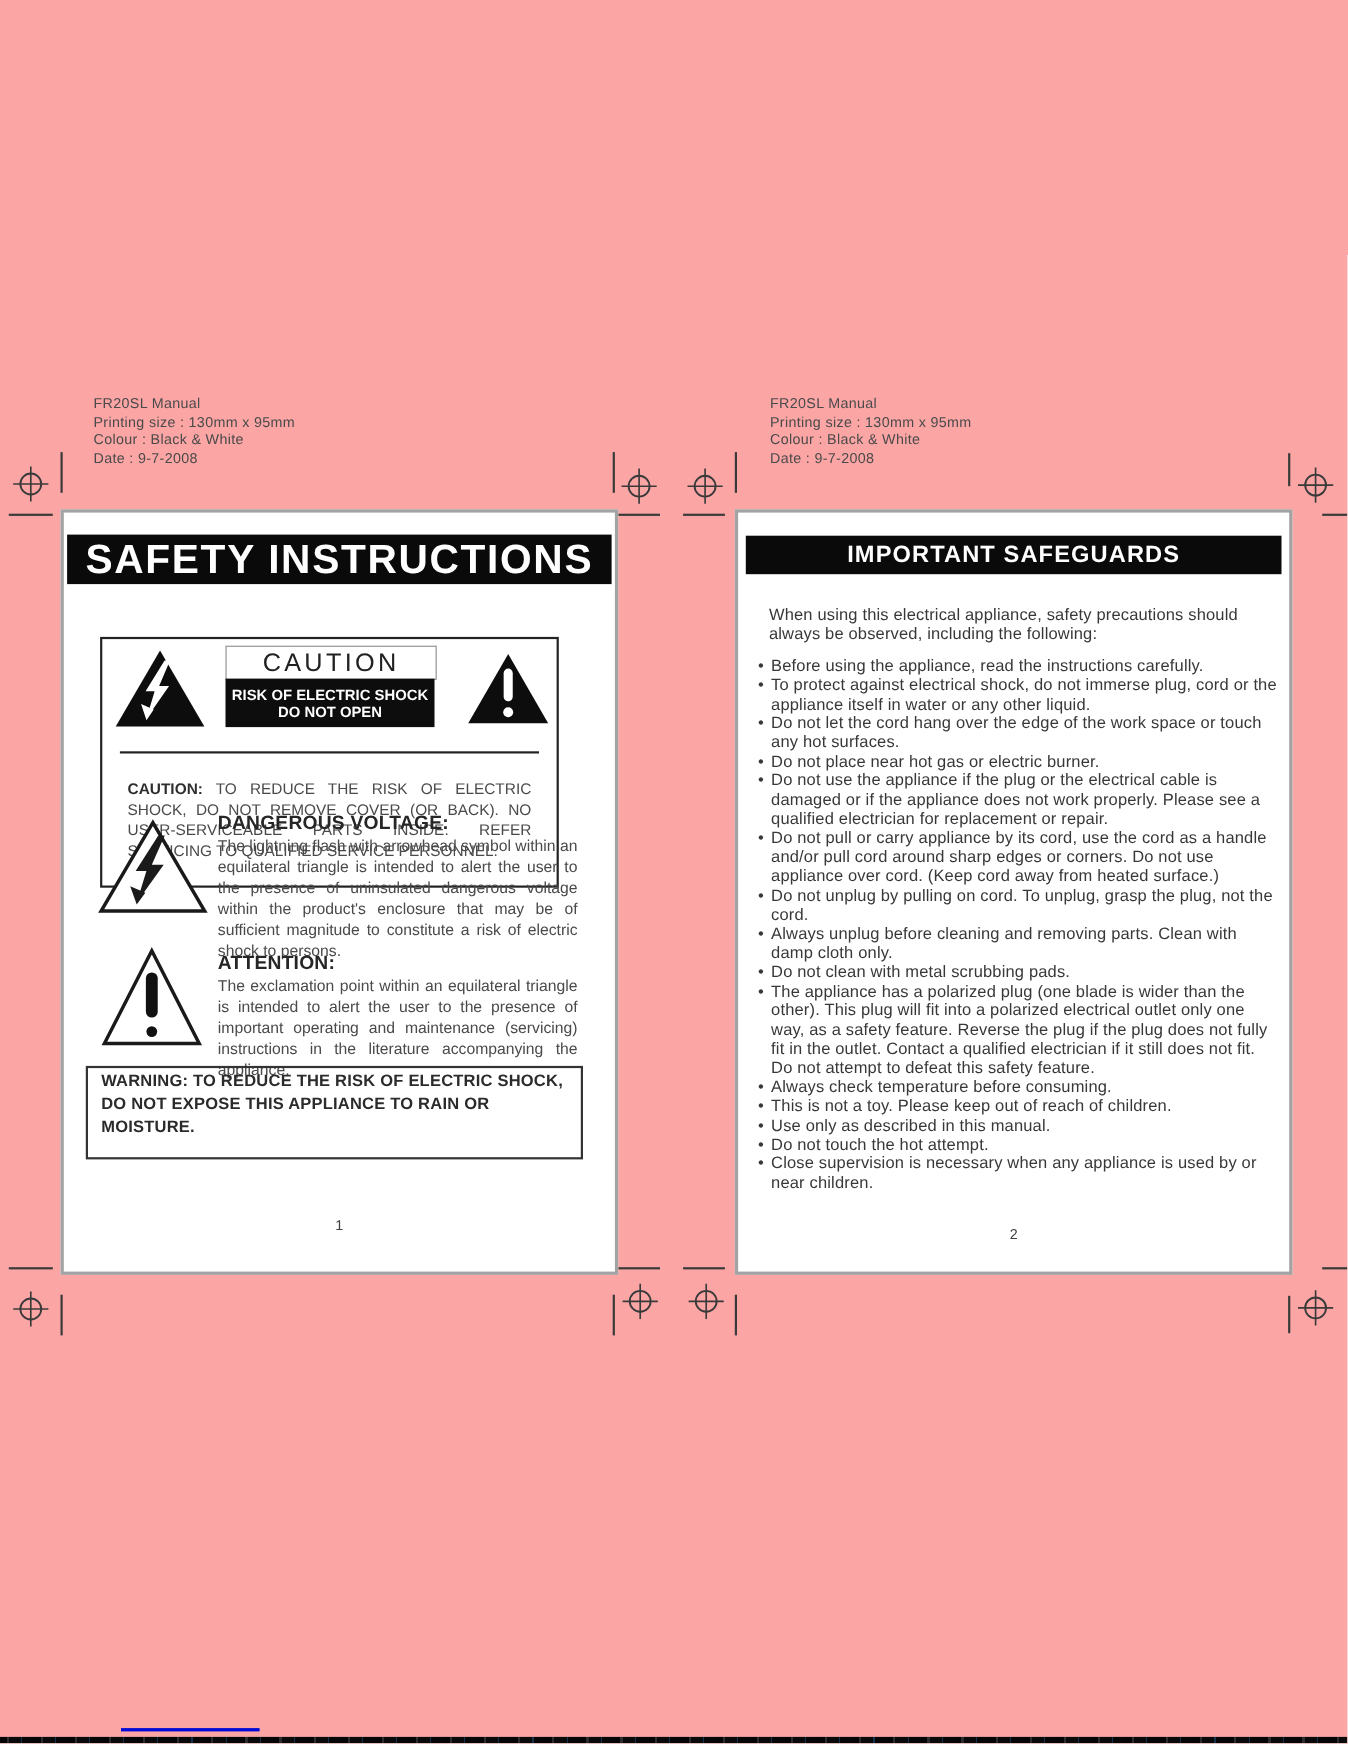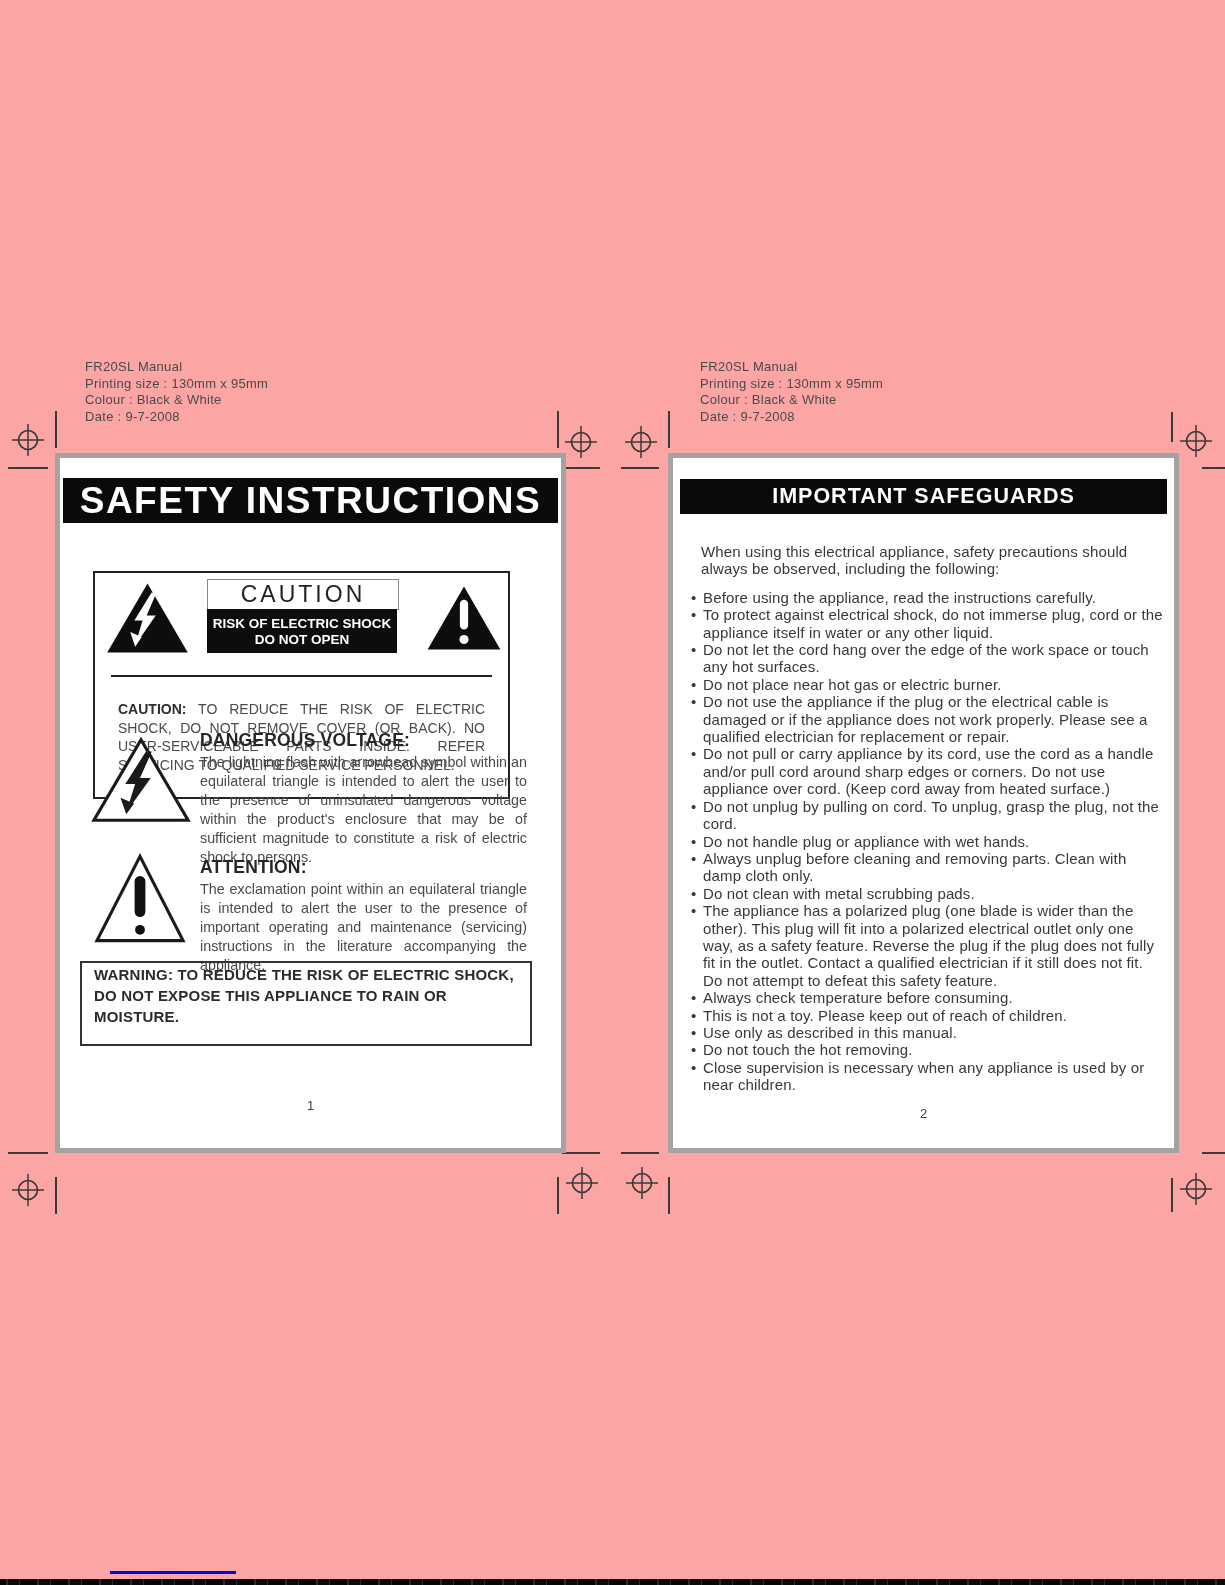--- a/index.html
+++ b/index.html
@@ -6,21 +6,21 @@
   #canvas {
     position:relative; width:1225px; height:1585px; background:#fca5a5;
     font-family:"Liberation Sans","DejaVu Sans",sans-serif; overflow:hidden;
   }
   .abs { position:absolute; }
 
   
   .print-info { font-size:13px; line-height:16.5px; color:#4a4a4a; letter-spacing:.3px; }
 
   
-  .sheet { position:absolute; top:453px; width:501px; height:690px; border:5px solid #a3a3a3; background:#fff; }
+  .sheet { position:absolute; top:463px; width:501px; height:690px; border:3px solid #a3a3a3; background:#fff; }
   #sheet-left { left:55px; }
   #sheet-right { left:668px; }
 
   
   .banner { position:absolute; background:#0a0a0a; color:#fff; text-align:center; font-weight:bold; }
   #banner-safety { left:3px; right:3px; top:20px; height:45px; font-size:37px; line-height:45px; letter-spacing:1.5px; }
   #banner-safeguards { left:7px; right:7px; top:21px; height:35px; font-size:21.5px; line-height:35px; letter-spacing:1px; }
 
   
   #caution-panel { position:absolute; left:33px; top:113px; width:413px; border:2px solid #222; }
@@ -195,28 +195,27 @@
     <div id="safeguards-body">
       <p>When using this electrical appliance, safety precautions should always be observed, including the following:</p>
       <ul class="safelist">
           <li>Before using the appliance, read the instructions carefully.</li>
           <li>To protect against electrical shock, do not immerse plug, cord or the appliance itself in water or any other liquid.</li>
           <li>Do not let the cord hang over the edge of the work space or touch any hot surfaces.</li>
           <li>Do not place near hot gas or electric burner.</li>
           <li>Do not use the appliance if the plug or the electrical cable is damaged or if the appliance does not work properly. Please see a qualified electrician for replacement or repair.</li>
           <li>Do not pull or carry appliance by its cord, use the cord as a handle and/or pull cord around sharp edges or corners. Do not use appliance over cord. (Keep cord away from heated surface.)</li>
           <li>Do not unplug by pulling on cord. To unplug, grasp the plug, not the cord.</li>
-          <li>Do not handle plug or appliance with wet hands.</li>
           <li>Always unplug before cleaning and removing parts. Clean with damp cloth only.</li>
           <li>Do not clean with metal scrubbing pads.</li>
           <li>The appliance has a polarized plug (one blade is wider than the other). This plug will fit into a polarized electrical outlet only one way, as a safety feature. Reverse the plug if the plug does not fully fit in the outlet. Contact a qualified electrician if it still does not fit. Do not attempt to defeat this safety feature.</li>
           <li>Always check temperature before consuming.</li>
           <li>This is not a toy. Please keep out of reach of children.</li>
           <li>Use only as described in this manual.</li>
-          <li>Do not touch the hot removing.</li>
+          <li>Do not touch the hot attempt.</li>
           <li>Close supervision is necessary when any appliance is used by or near children.</li>
         </ul>
     </div>
 
     <div class="pagenum" style="top:648px;">2</div>
   </div>
 
   <div id="blue-line"></div>
   <div id="scan-edge"></div>
 

